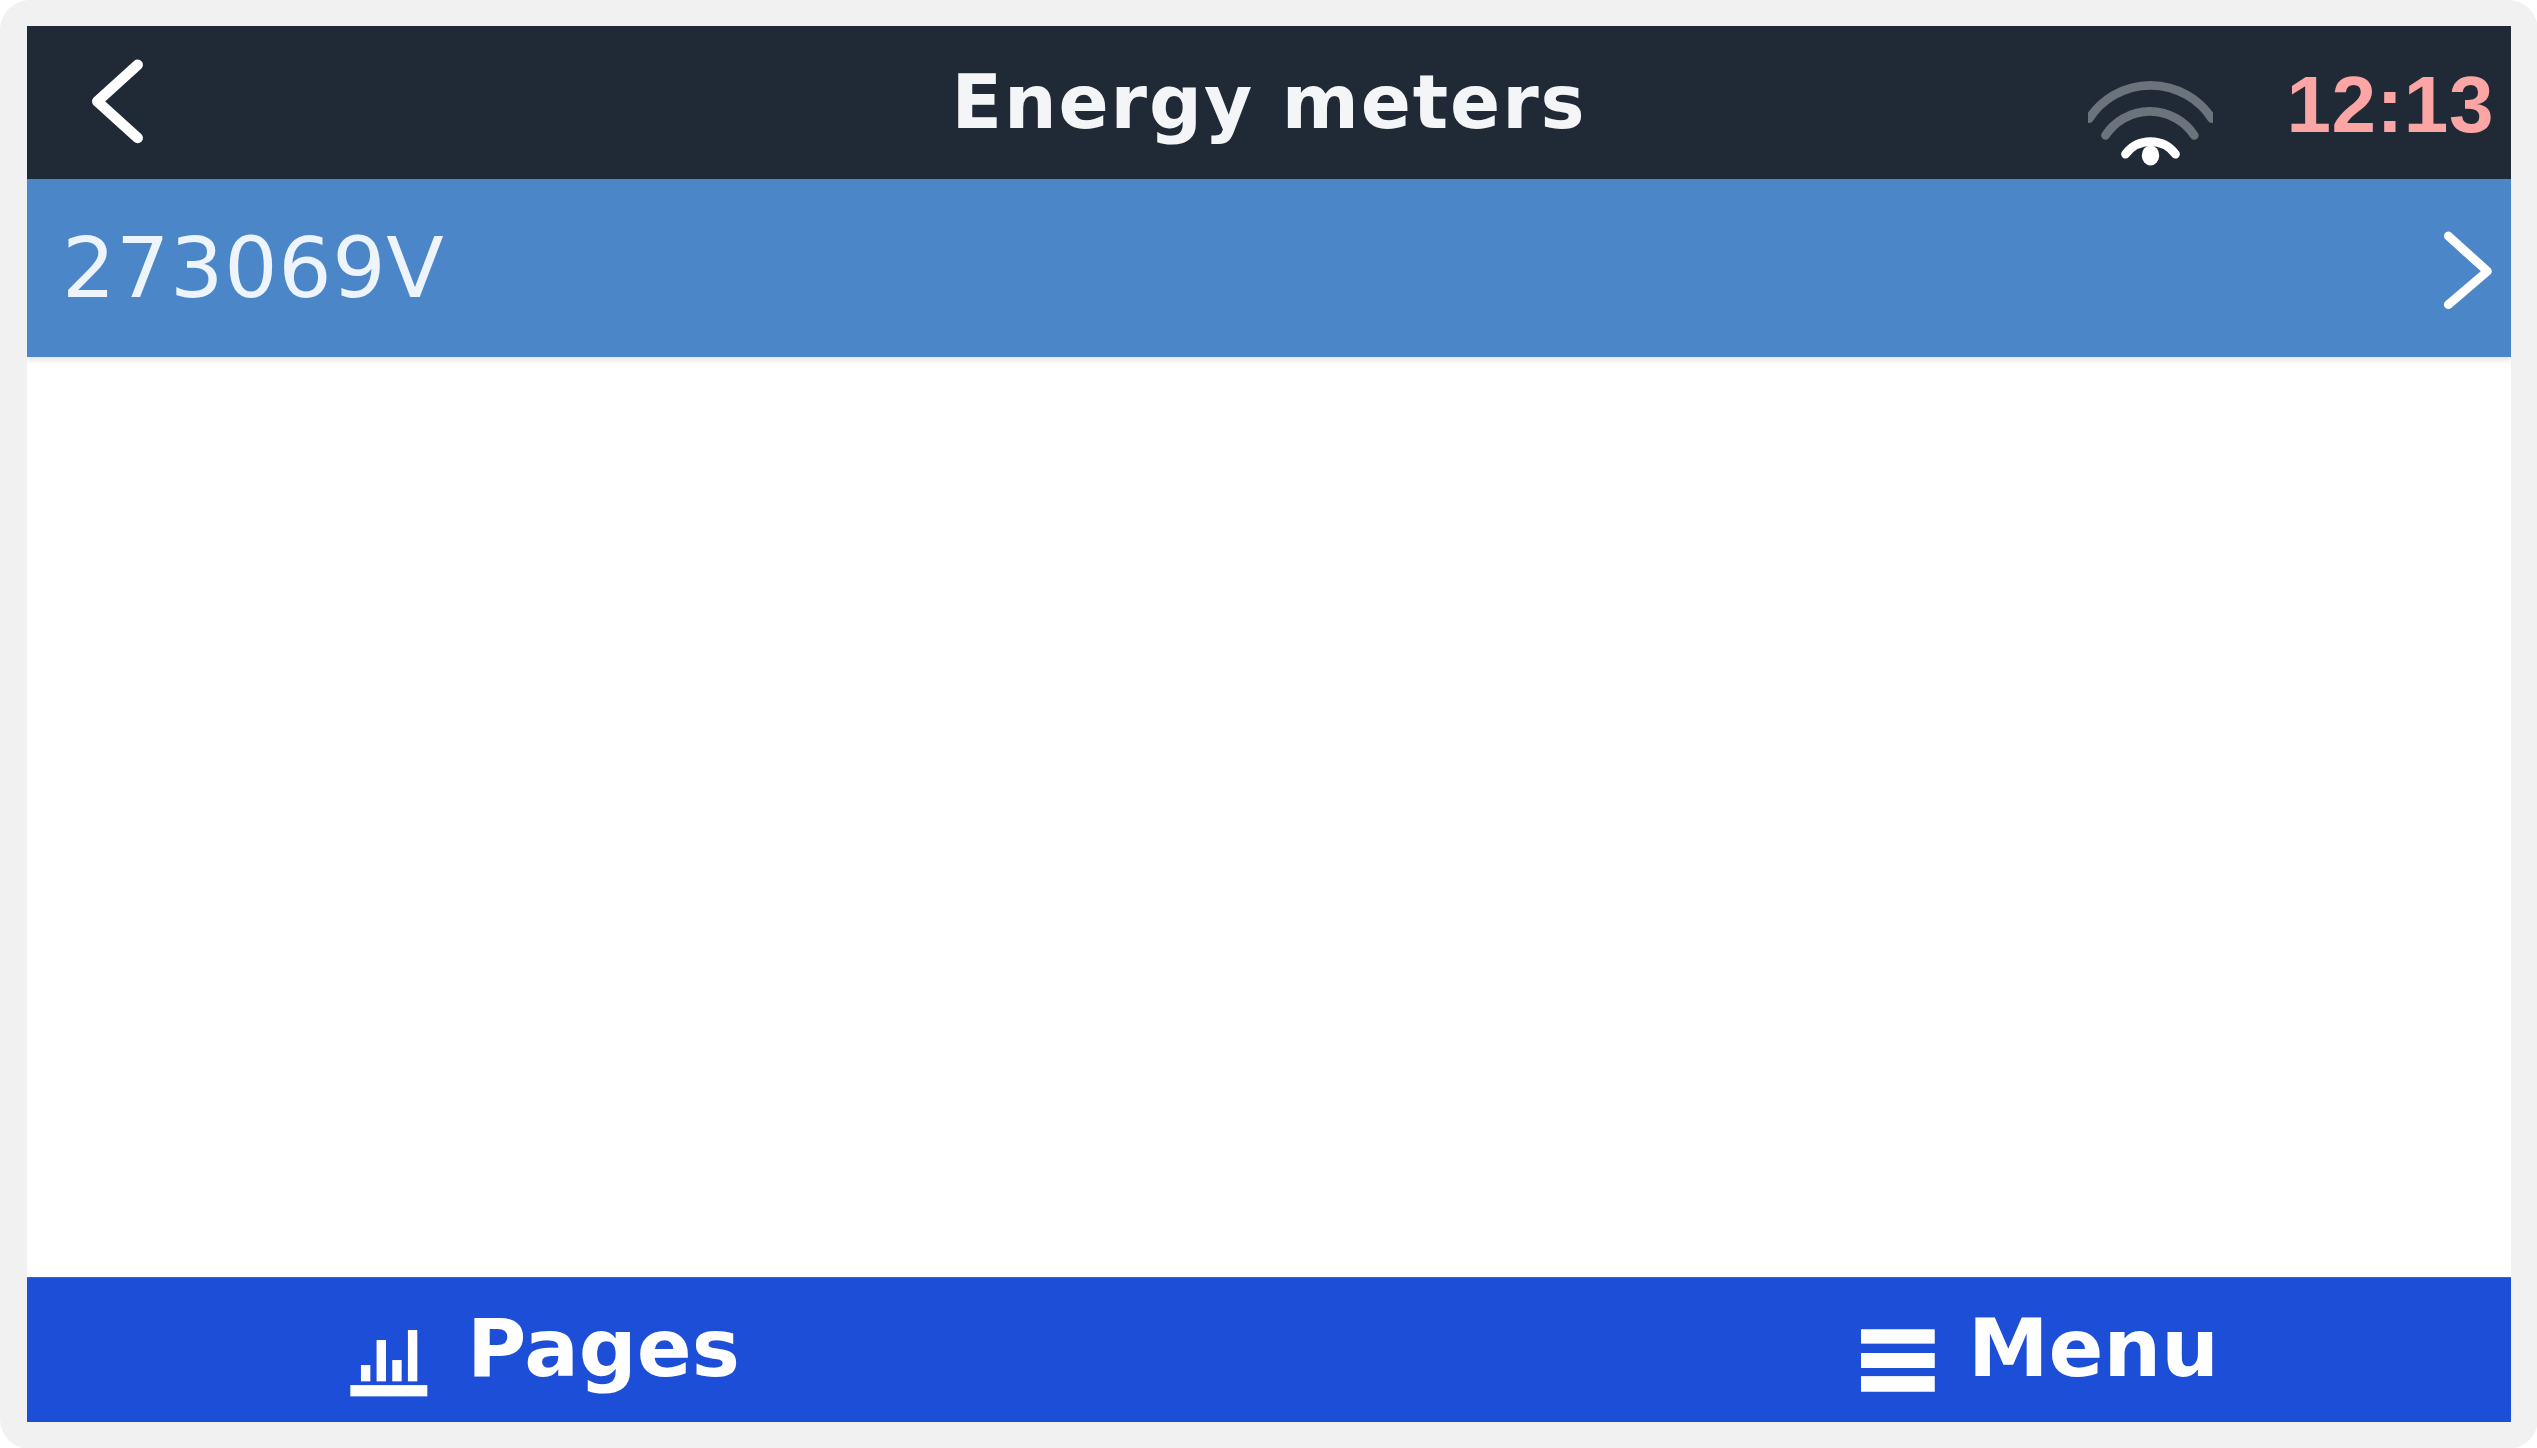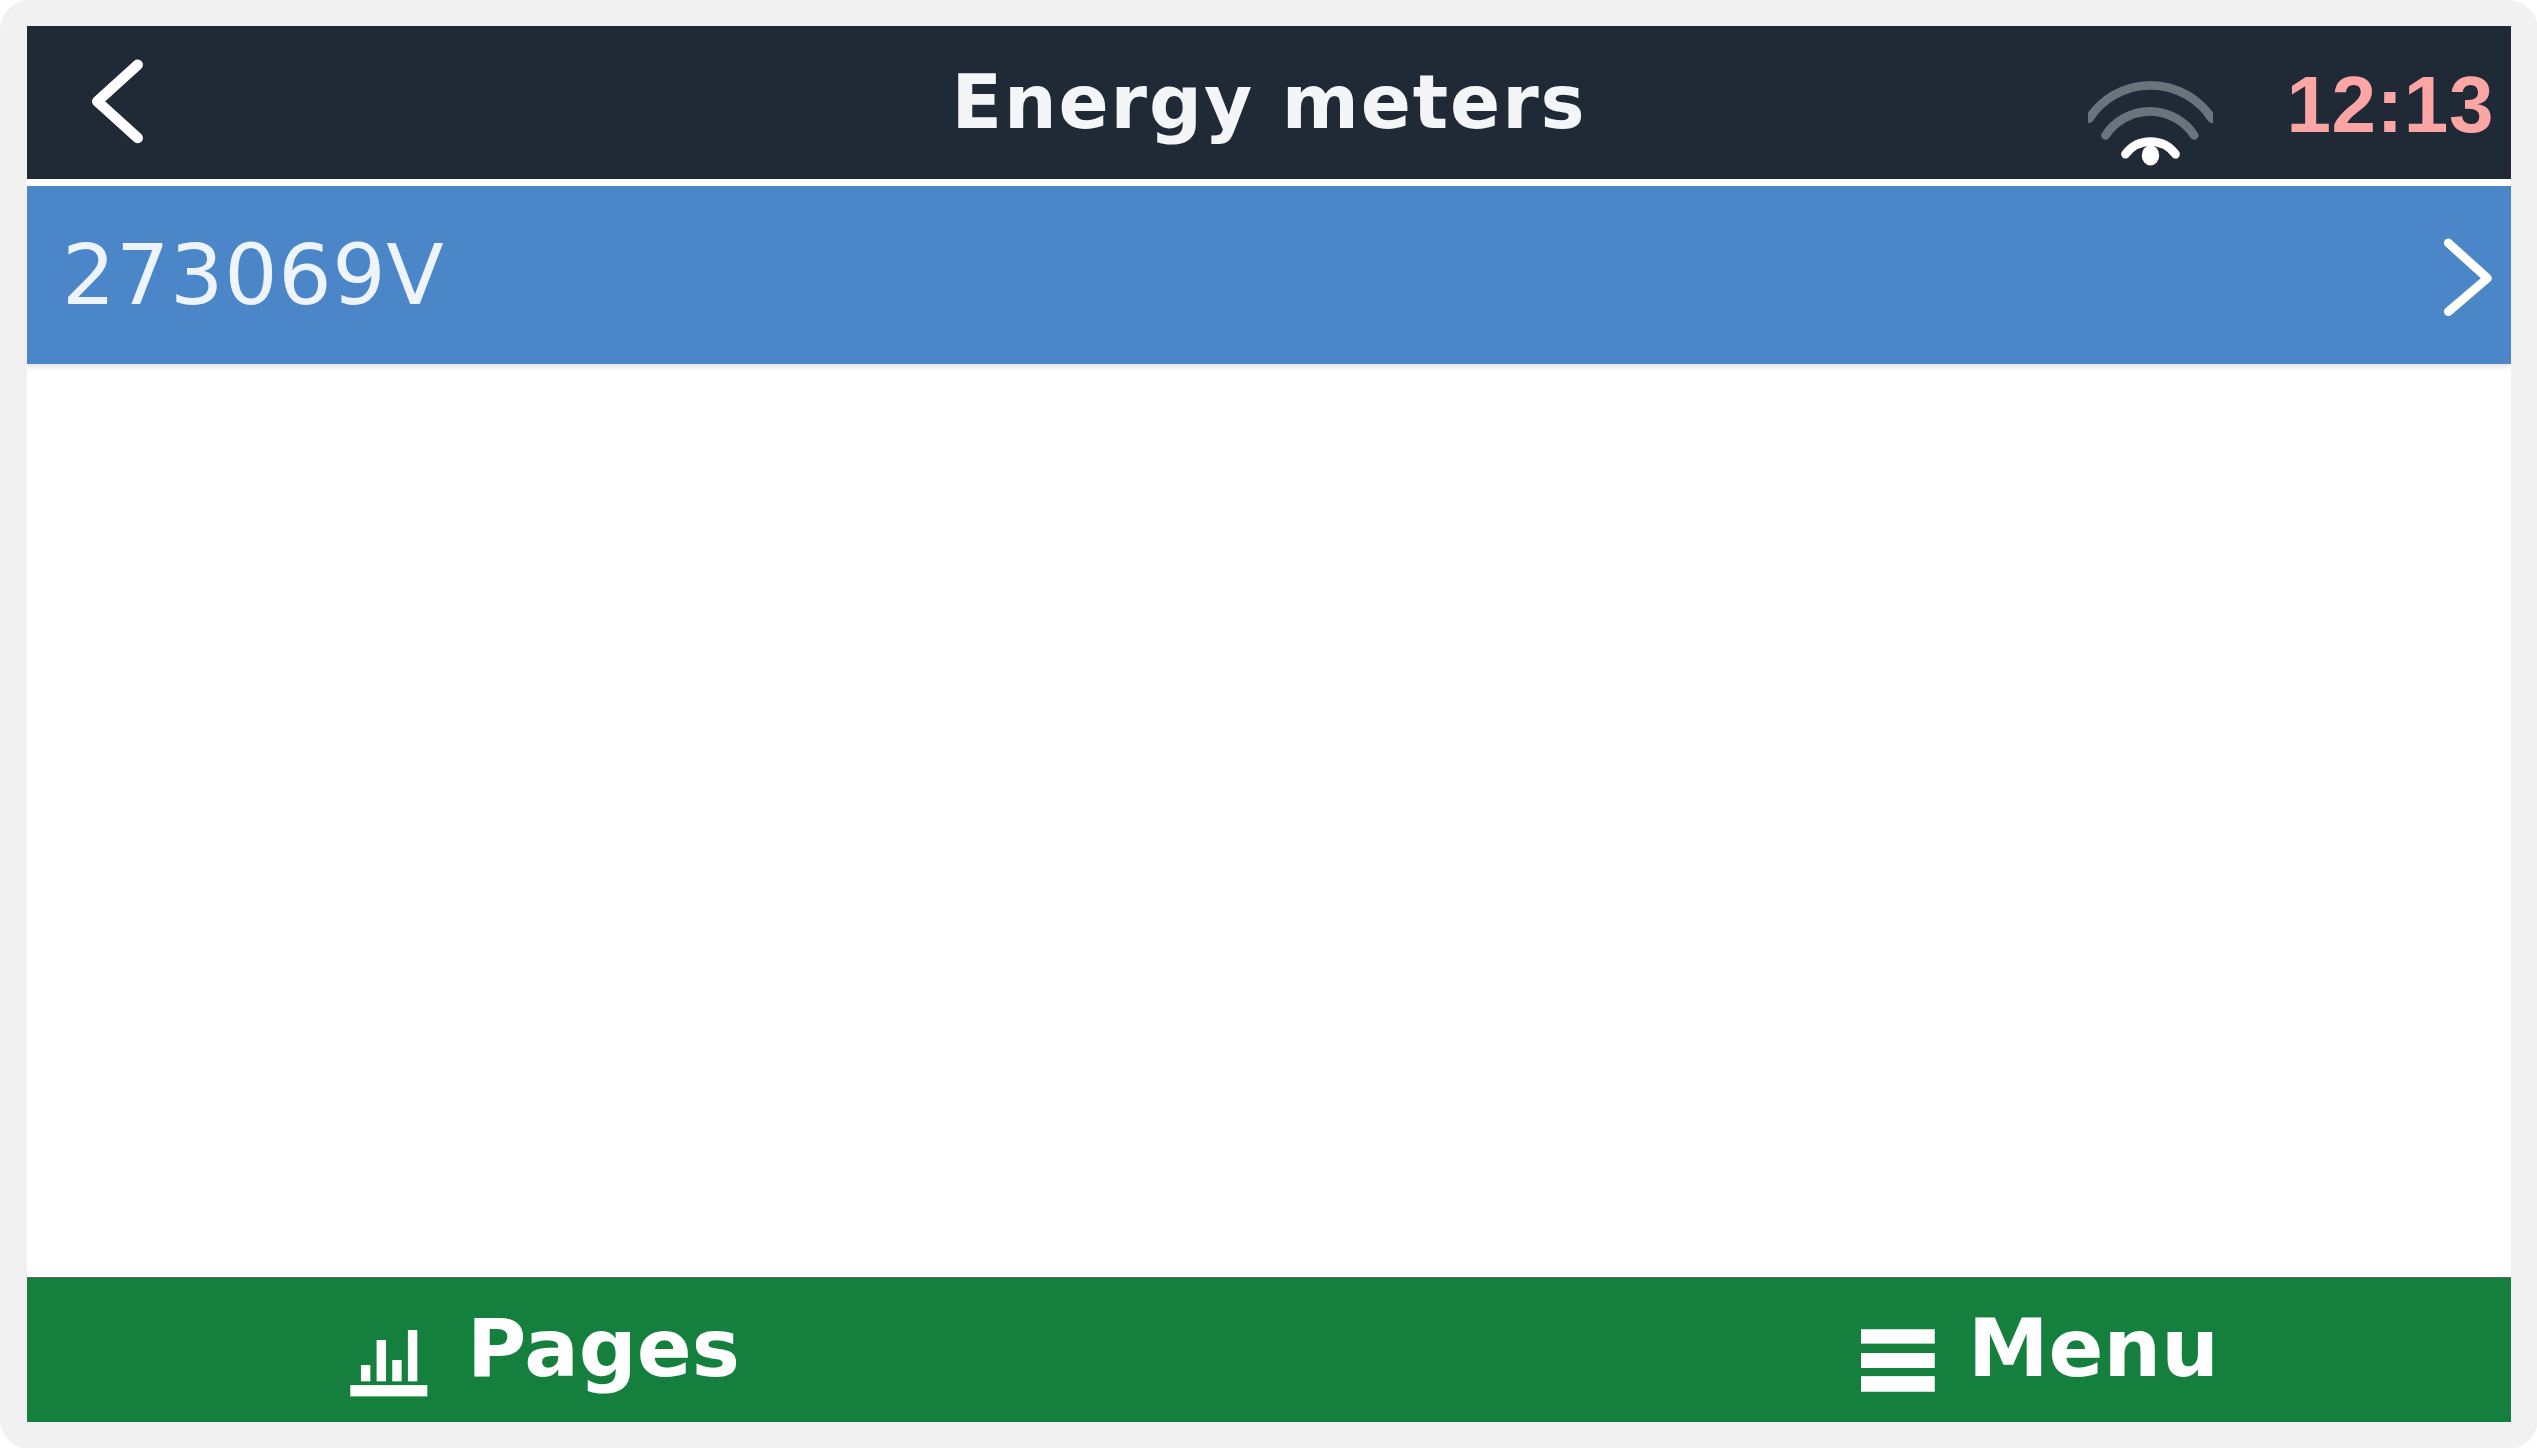--- a/index.html
+++ b/index.html
@@ -63,21 +63,20 @@
     color: #fca5a5;
     font-family: Liberation Sans, sans-serif;
     font-weight: bold;
     font-size: 80px;
     letter-spacing: 0.6px;
   }
   .list {
     position: absolute;
     left: 0; top: 153px;
     width: 2484px;
-    margin-top: 7px;
   }
   .list-item {
     position: relative;
     width: 2484px; height: 178px;
     background: #4a86c8;
     cursor: pointer;
     box-shadow: 0 3.8px 5px rgba(0,0,0,0.10);
   }
   .list-item-label {
     position: absolute;
@@ -91,21 +90,21 @@
   }
   .list-item-chevron {
     position: absolute;
     left: 2410px; top: 50px;
     width: 63px; height: 82px;
   }
   .footer {
     position: absolute;
     left: 0; top: 1251px;
     width: 2484px; height: 146px;
-    background: #15803d;
+    background: #1d4ed8;
     border-top: 1.9px solid #5a6470;
     box-sizing: border-box;
     padding-left: 28px;
   }
   .footer-btn {
     position: absolute;
     top: 0; height: 144px;
     cursor: pointer;
   }
   .footer-btn.pages { left: 307px; width: 452px; }

